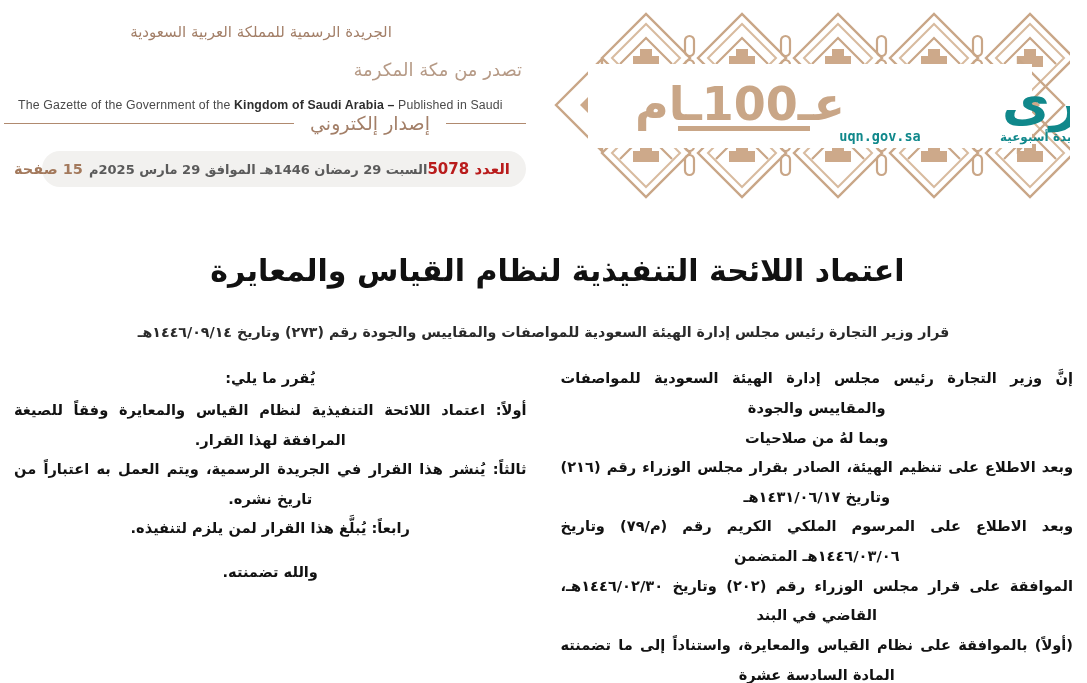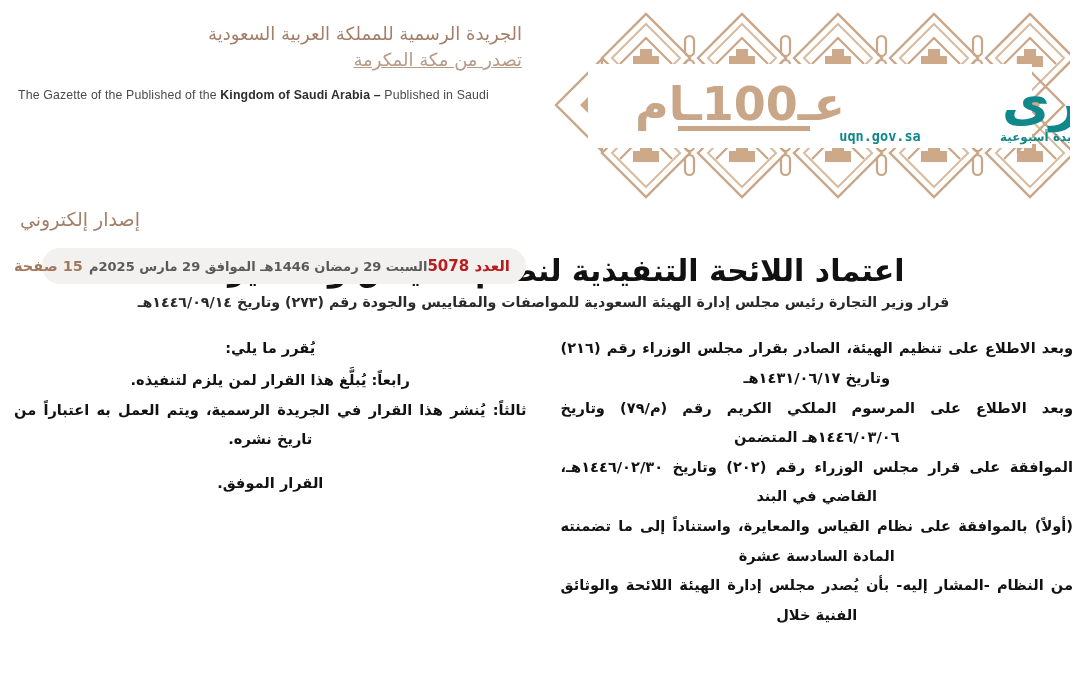--- a/index.html
+++ b/index.html
@@ -29,57 +29,55 @@
     position: absolute;
     left: 0;
     top: 0;
     width: 540px;
     padding: 22px 0 0 0;
     direction: rtl;
   }
 
   .gazette-title-ar {
     font-family: "DejaVu Sans", "Liberation Sans", sans-serif;
-    font-size: 18px;
+    font-size: 15px;
     color: #a37f68;
     letter-spacing: 0px;
     line-height: 1.35;
     padding-right: 18px;
     font-weight: 400;
+    text-align: center;
   }
   .gazette-sub-ar {
     font-family: "DejaVu Sans", "Liberation Sans", sans-serif;
     font-size: 18px;
     color: #b69a86;
     line-height: 1.4;
     padding-right: 18px;
-    margin-top: 1px;
+    margin-top: 15px;
     font-weight: 400;
-    text-decoration: underline;
   }
   .gazette-en {
     direction: ltr;
     text-align: left;
     font-family: "Liberation Sans", sans-serif;
     font-size: 12.3px;
     color: #4a4a4a;
     padding-left: 18px;
     margin-top: 16px;
     letter-spacing: 0.15px;
     white-space: nowrap;
   }
   .gazette-en b { font-weight: 700; color: #2e2e2e; }
 
   .edition-row {
     display: flex;
-    align-items: flex-end;
-    margin-top: 26px;
+    align-items: center;
     padding: 0 14px 0 4px;
     direction: rtl;
-    flex-direction: column;
   }
   .edition-rule {
     flex: 1 1 auto;
     height: 1px;
     background: #b08a6f;
   }
   .edition-rule.short { flex: 0 0 80px; }
   .edition-label {
     font-size: 19px;
     color: #a37f68;
@@ -140,21 +138,21 @@
     margin-top: 36px;
     letter-spacing: 0px;
     line-height: 1.3;
     padding-left: 28px;
   }
   .doc-subtitle {
     text-align: center;
     font-size: 14.2px;
     font-weight: 700;
     color: #2a2a2a;
-    margin-top: 2px;
+    margin-top: 32px;
     line-height: 1.5;
   }
 
   
   .columns {
     display: flex;
     flex-direction: row;
     margin-top: 20px;
     padding: 0 14px;
     gap: 34px;
@@ -187,21 +185,21 @@
 <body>
 
 <div class="masthead">
 
   <div class="masthead-left">
 
     <div class="gazette-title-ar">الجريدة الرسمية للمملكة العربية السعودية</div>
 
     <div class="gazette-sub-ar">تصدر من مكة المكرمة</div>
 
-    <div class="gazette-en"><span>The Gazette of the Published of the </span><b>Kingdom of Saudi Arabia –</b><span> Published in Saudi</span></div>
+    <div class="gazette-en"><span>The Gazette of the Government of the </span><b>Kingdom of Saudi Arabia –</b><span> Published in Saudi</span></div>
 
     <div class="edition-row">
       <div class="edition-rule short"></div>
       <div class="edition-label">إصدار إلكتروني</div>
       <div class="edition-rule"></div>
     </div>
 
     <div class="issue-pill">
       <span class="issue-number">العدد 5078</span>
       <span class="issue-date">السبت 29 رمضان 1446هـ الموافق 29 مارس 2025م</span>
@@ -279,33 +277,36 @@
 </div>
 
 <div class="doc-title">اعتماد اللائحة التنفيذية لنظام القياس والمعايرة</div>
 
 <div class="doc-subtitle">قرار وزير التجارة رئيس مجلس إدارة الهيئة السعودية للمواصفات والمقاييس والجودة رقم (٢٧٣) وتاريخ ١٤٤٦/٠٩/١٤هـ</div>
 
 <div class="columns">
 
   <div class="col col-right">
     <p>
+      <span class="ln">إنَّ وزير التجارة رئيس مجلس إدارة الهيئة السعودية للمواصفات والمقاييس والجودة</span>
+      <span class="ln last">وبما لهُ من صلاحيات</span>
       <span class="ln">وبعد الاطلاع على تنظيم الهيئة، الصادر بقرار مجلس الوزراء رقم (٢١٦) وتاريخ ١٤٣١/٠٦/١٧هـ</span>
       <span class="ln">وبعد الاطلاع على المرسوم الملكي الكريم رقم (م/٧٩) وتاريخ ١٤٤٦/٠٣/٠٦هـ المتضمن</span>
       <span class="ln">الموافقة على قرار مجلس الوزراء رقم (٢٠٢) وتاريخ ١٤٤٦/٠٢/٣٠هـ، القاضي في البند</span>
       <span class="ln">(أولاً) بالموافقة على نظام القياس والمعايرة، واستناداً إلى ما تضمنته المادة السادسة عشرة</span>
       <span class="ln">من النظام -المشار إليه- بأن يُصدر مجلس إدارة الهيئة اللائحة والوثائق الفنية خلال</span>
 
     </p>
   </div>
 
   <div class="col col-left">
     <div class="decree-intro">يُقرر ما يلي:</div>
 
     <p>
+      <span class="ln">أولاً: اعتماد اللائحة التنفيذية لنظام القياس والمعايرة وفقاً للصيغة المرافقة لهذا القرار.</span>
+      <span class="ln">ثالثاً: يُنشر هذا القرار في الجريدة الرسمية، ويتم العمل به اعتباراً من تاريخ نشره.</span>
       <span class="ln centered">رابعاً: يُبلَّغ هذا القرار لمن يلزم لتنفيذه.</span>
-      <span class="ln">ثالثاً: يُنشر هذا القرار في الجريدة الرسمية، ويتم العمل به اعتباراً من تاريخ نشره.</span>
     </p>
 
-    <div class="closing">القرار الموفق.</div>
+    <div class="closing">والله تضمنته.</div>
 
   </div>
 </div>
 
 </body></html>

